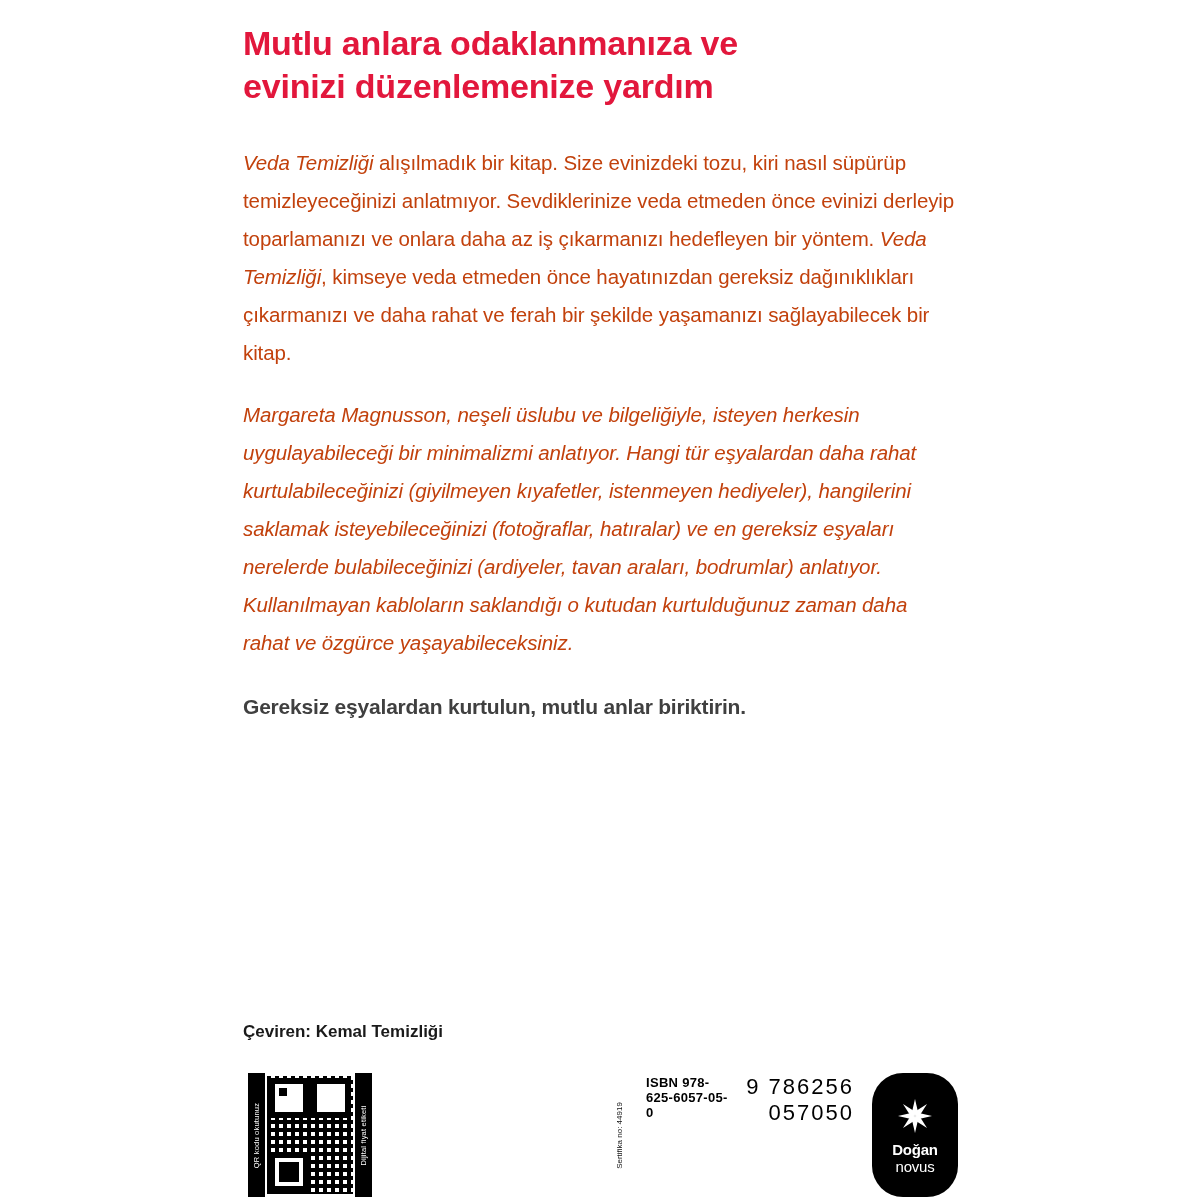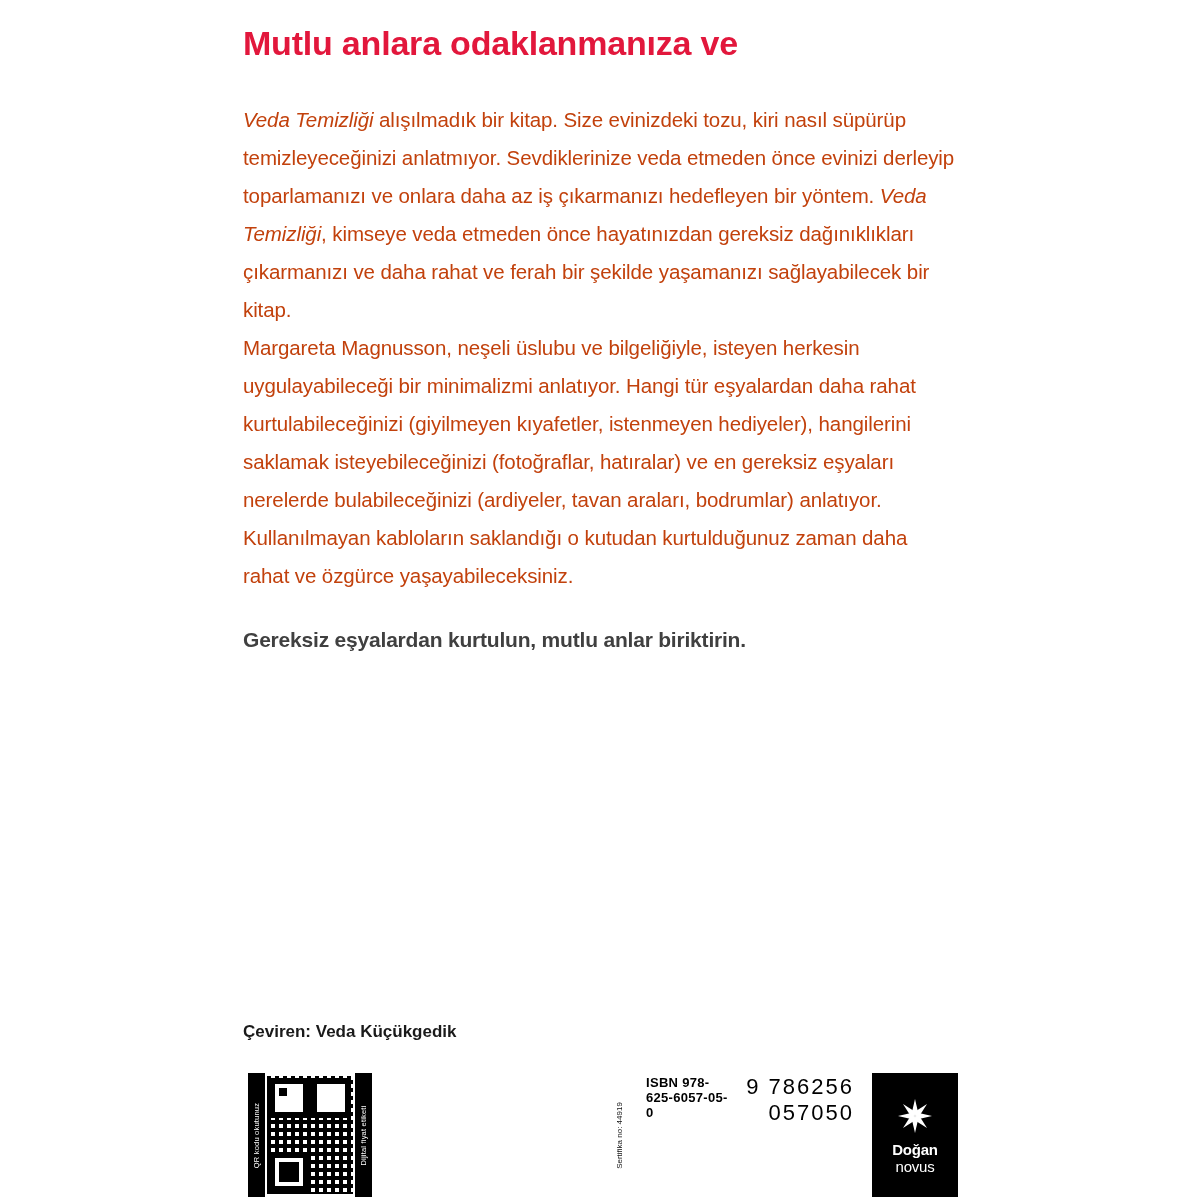--- a/index.html
+++ b/index.html
@@ -42,20 +42,22 @@
     font-size: 20.5px;
     line-height: 38px;
     color: #c2410c;
     margin: 0;
     letter-spacing: -0.1px;
   }
   .par-1 {
     margin-top: 36px;
   }
   .par-2 {
+    margin-top: 24px;
+    font-style: italic;
   }
   .body-par em {
     font-style: italic;
   }
   .closing {
     color: #404040;
     font-size: 21px;
     font-weight: 700;
     line-height: 30px;
     margin: 0;
@@ -209,20 +211,21 @@
     left: 872px;
     top: 1073px;
     width: 86px;
     height: 124px;
     background: #000000;
     color: #ffffff;
     display: flex;
     flex-direction: column;
     align-items: center;
     justify-content: center;
+    border-radius: 31px;
   }
   .logo-mark {
     width: 40px;
     height: 40px;
     margin-bottom: 6px;
   }
   .logo-name {
     font-size: 15px;
     font-weight: 700;
     line-height: 16px;
@@ -236,30 +239,31 @@
 </style>
 </head>
 <body>
 
 <div class="page">
 
   <div class="content">
 
     <h1 class="headline">
       <span class="line">Mutlu anlara odaklanmanıza ve</span>
+      <span class="line">evinizi düzenlemenize yardım</span>
     </h1>
 
     <p class="body-par par-1"><em>Veda Temizliği</em><span> alışılmadık bir kitap. Size evinizdeki tozu, kiri nasıl süpürüp temizleyeceğinizi anlatmıyor. Sevdiklerinize veda etmeden önce evinizi derleyip toparlamanızı ve onlara daha az iş çıkarmanızı hedefleyen bir yöntem. </span><em>Veda Temizliği</em><span>, kimseye veda etmeden önce hayatınızdan gereksiz dağınıklıkları çıkarmanızı ve daha rahat ve ferah bir şekilde yaşamanızı sağlayabilecek bir kitap.</span></p>
 
     <p class="body-par par-2">Margareta Magnusson, neşeli üslubu ve bilgeliğiyle, isteyen herkesin uygulayabileceği bir minimalizmi anlatıyor. Hangi tür eşyalardan daha rahat kurtulabileceğinizi (giyilmeyen kıyafetler, istenmeyen hediyeler), hangilerini saklamak isteyebileceğinizi (fotoğraflar, hatıralar) ve en gereksiz eşyaları nerelerde bulabileceğinizi (ardiyeler, tavan araları, bodrumlar) anlatıyor. Kullanılmayan kabloların saklandığı o kutudan kurtulduğunuz zaman daha rahat ve özgürce yaşayabileceksiniz.</p>
 
     <p class="closing">Gereksiz eşyalardan kurtulun, mutlu anlar biriktirin.</p>
   </div>
 
-  <div class="translator">Çeviren: Veda Küçükgedik</div>
+  <div class="translator">Çeviren: Kemal Temizliği</div>
 
   <div class="qr-block">
     <div class="qr-side-label">
       <span>QR kodu okutunuz</span>
     </div>
     <div class="qr-code">
       <div class="qr-finder-bl"></div>
       <div class="qr-dot-tl"></div>
       <div class="qr-dot-tr"></div>
     </div>

